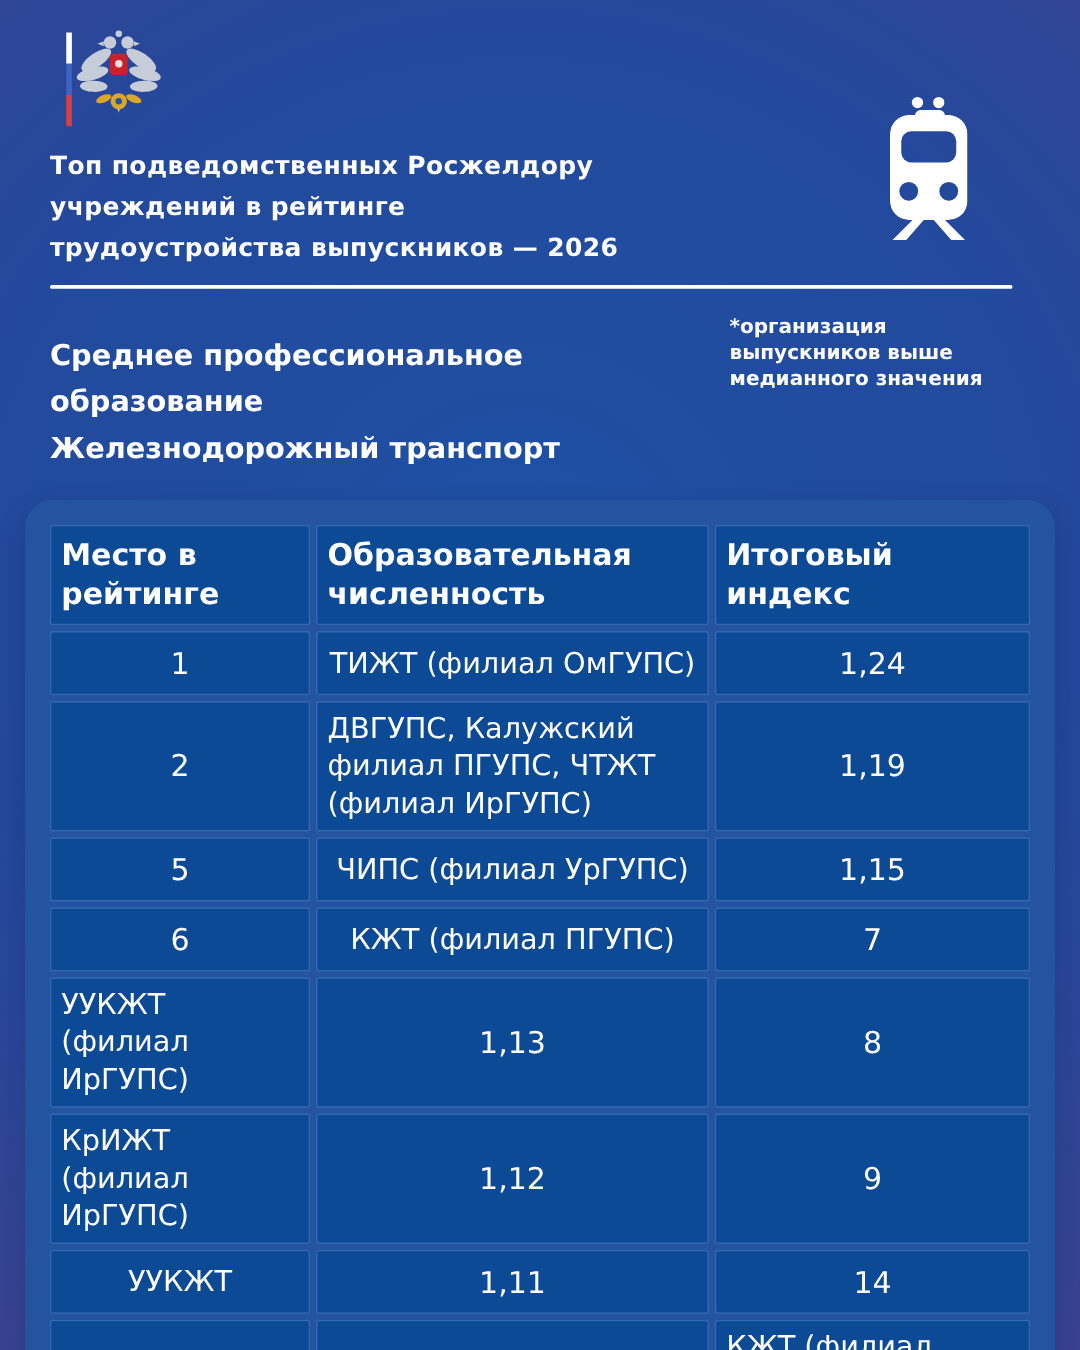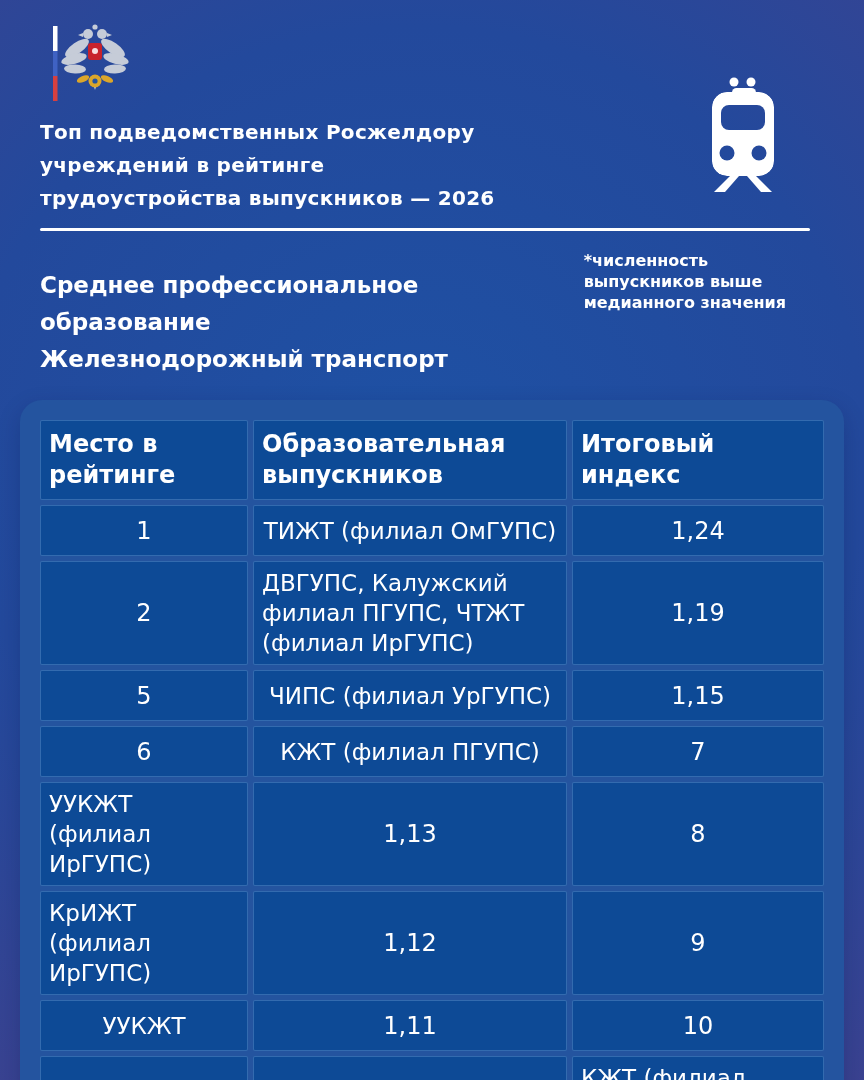--- a/index.html
+++ b/index.html
@@ -100,29 +100,29 @@
     <div>трудоустройства выпускников — 2026</div>
   </h1>
 
   <div class="divider"></div>
 
   <div class="subhead">
     <div class="subtitle">
       <div>Среднее профессиональное образование</div>
       <div>Железнодорожный транспорт</div>
     </div>
-    <div class="footnote">*численность выпускников выше медианного значения</div>
+    <div class="footnote">*организация выпускников выше медианного значения</div>
   </div>
 </div>
 
 <section class="card">
   <div class="grid">
 
     <div class="cell head">Место в рейтинге</div>
-    <div class="cell head">Образовательная выпускников</div>
+    <div class="cell head">Образовательная численность</div>
     <div class="cell head">Итоговый индекс</div>
 
     <div class="cell num">1</div>
     <div class="cell">ТИЖТ (филиал ОмГУПС)</div>
     <div class="cell num">1,24</div>
 
     <div class="cell num">2</div>
     <div class="cell">ДВГУПС, Калужский филиал ПГУПС, ЧТЖТ (филиал ИрГУПС)</div>
     <div class="cell num">1,19</div>
 
@@ -138,21 +138,21 @@
     <div class="cell num">1,13</div>
 
     <div class="cell num">8</div>
     <div class="cell">КрИЖТ (филиал ИрГУПС)</div>
     <div class="cell num">1,12</div>
 
     <div class="cell num">9</div>
     <div class="cell">УУКЖТ</div>
     <div class="cell num">1,11</div>
 
-    <div class="cell num">10</div>
+    <div class="cell num">14</div>
     <div class="cell num">1,09</div>
 
     <div class="cell num">11</div>
     <div class="cell">КЖТ (филиал УрГУПС)</div>
     <div class="cell num">1,08</div>
 
   </div>
 </section>
 
 </body></html>

